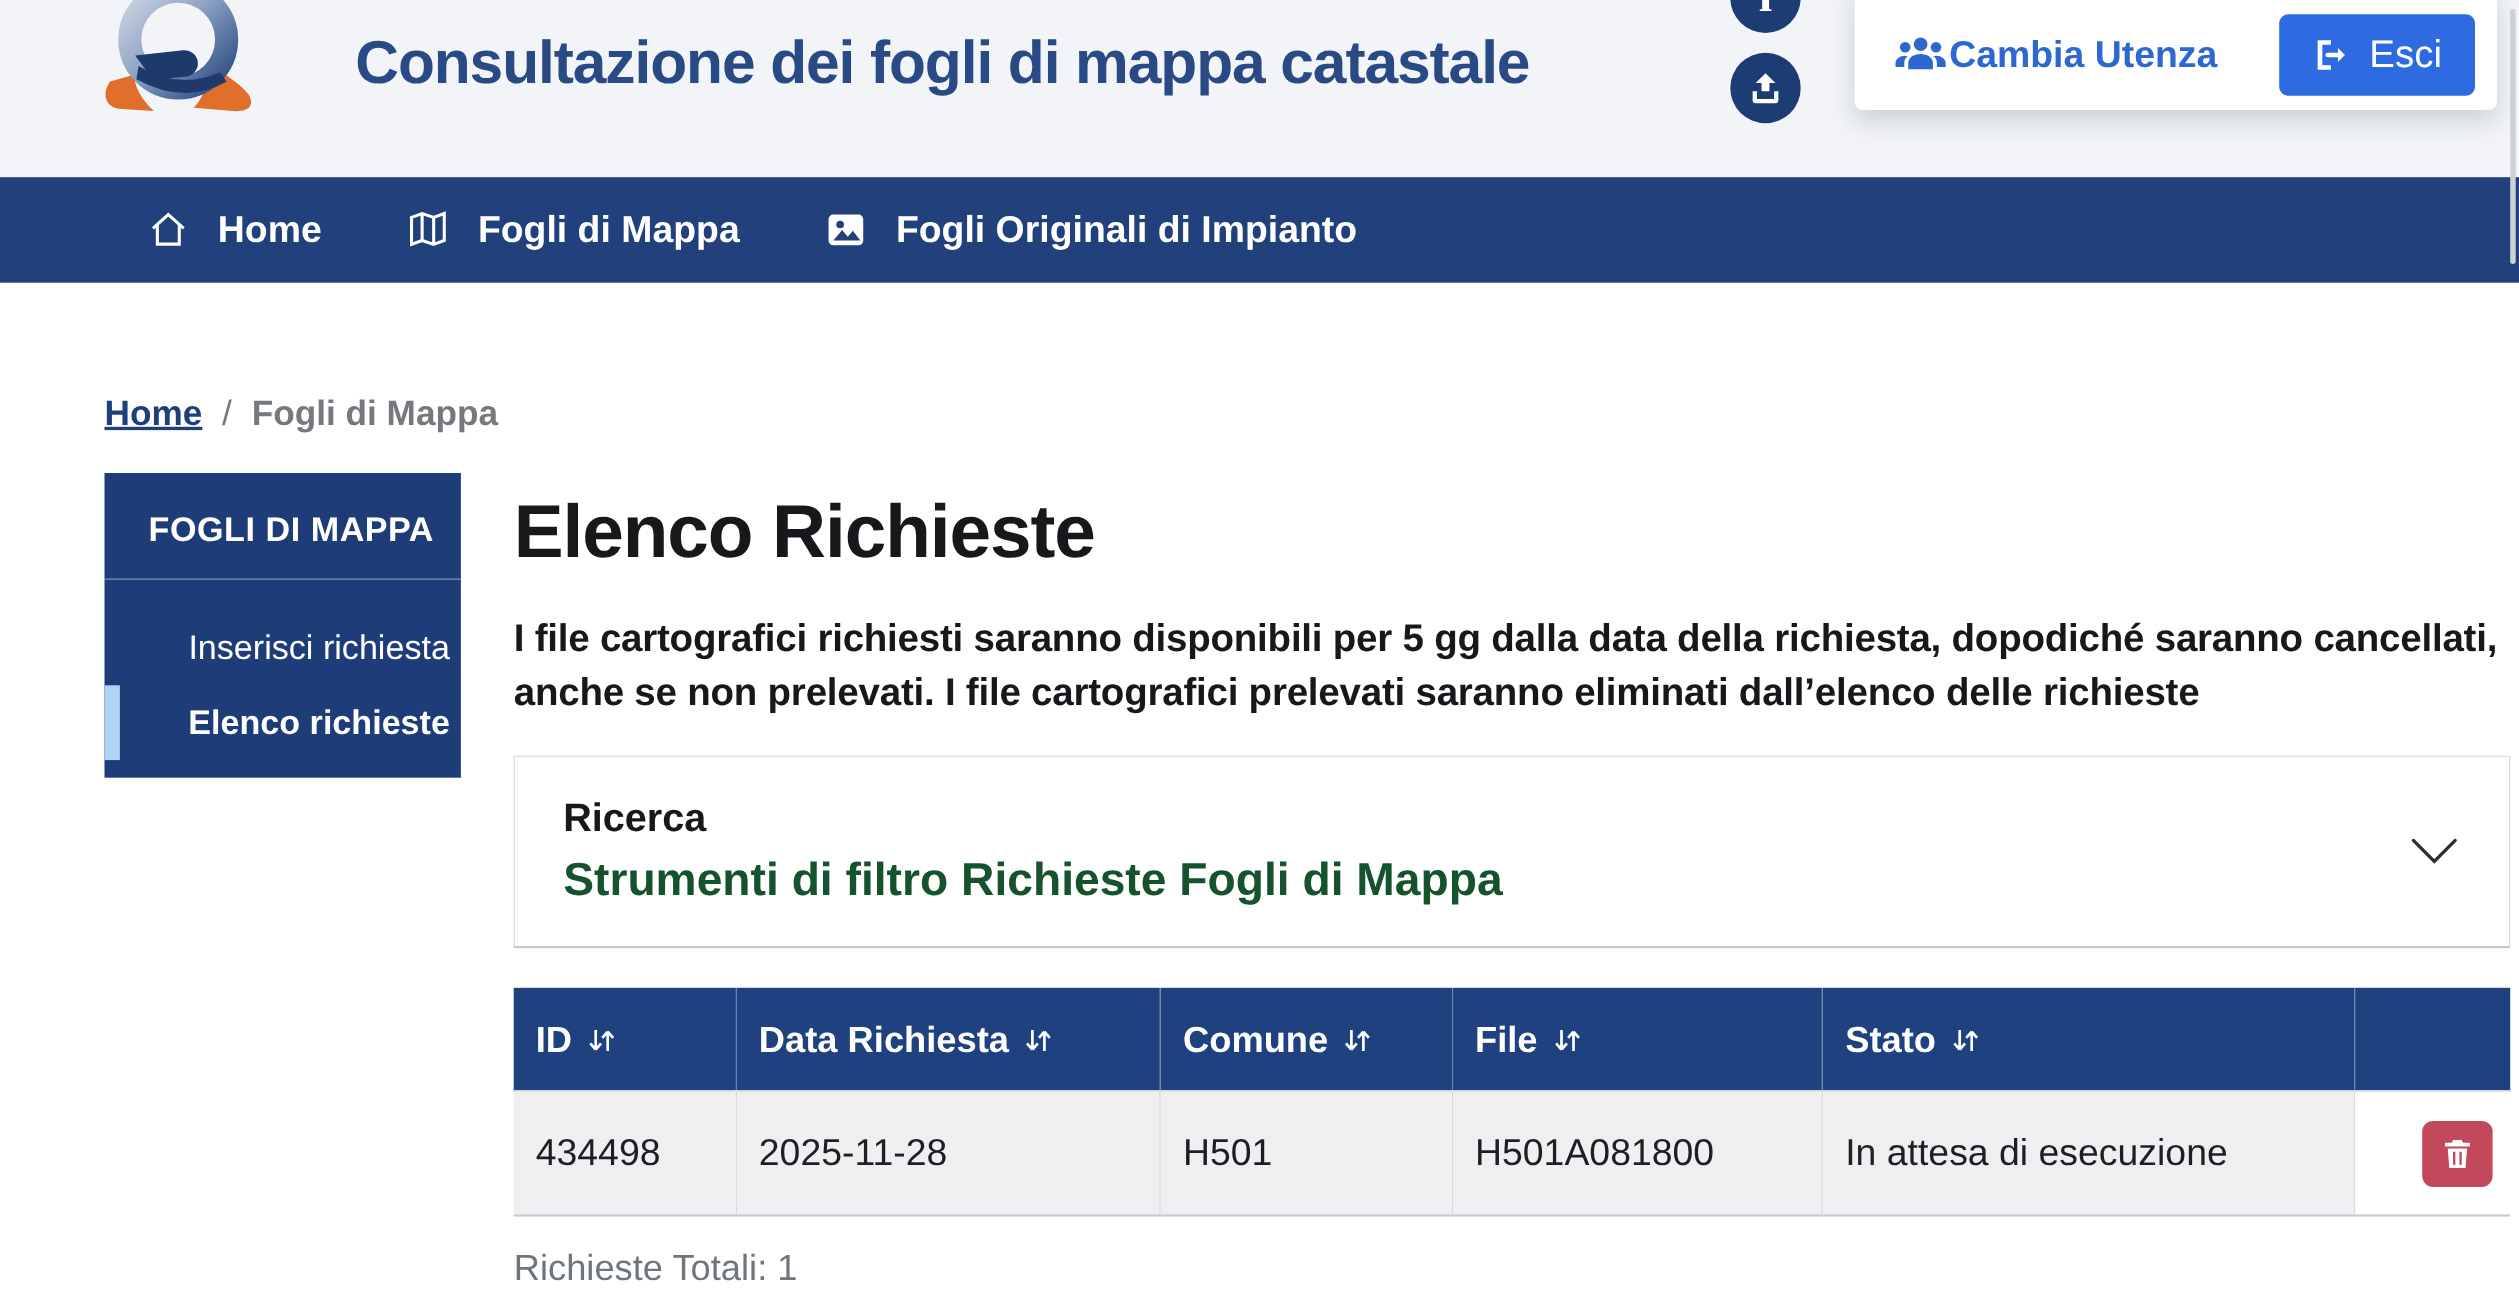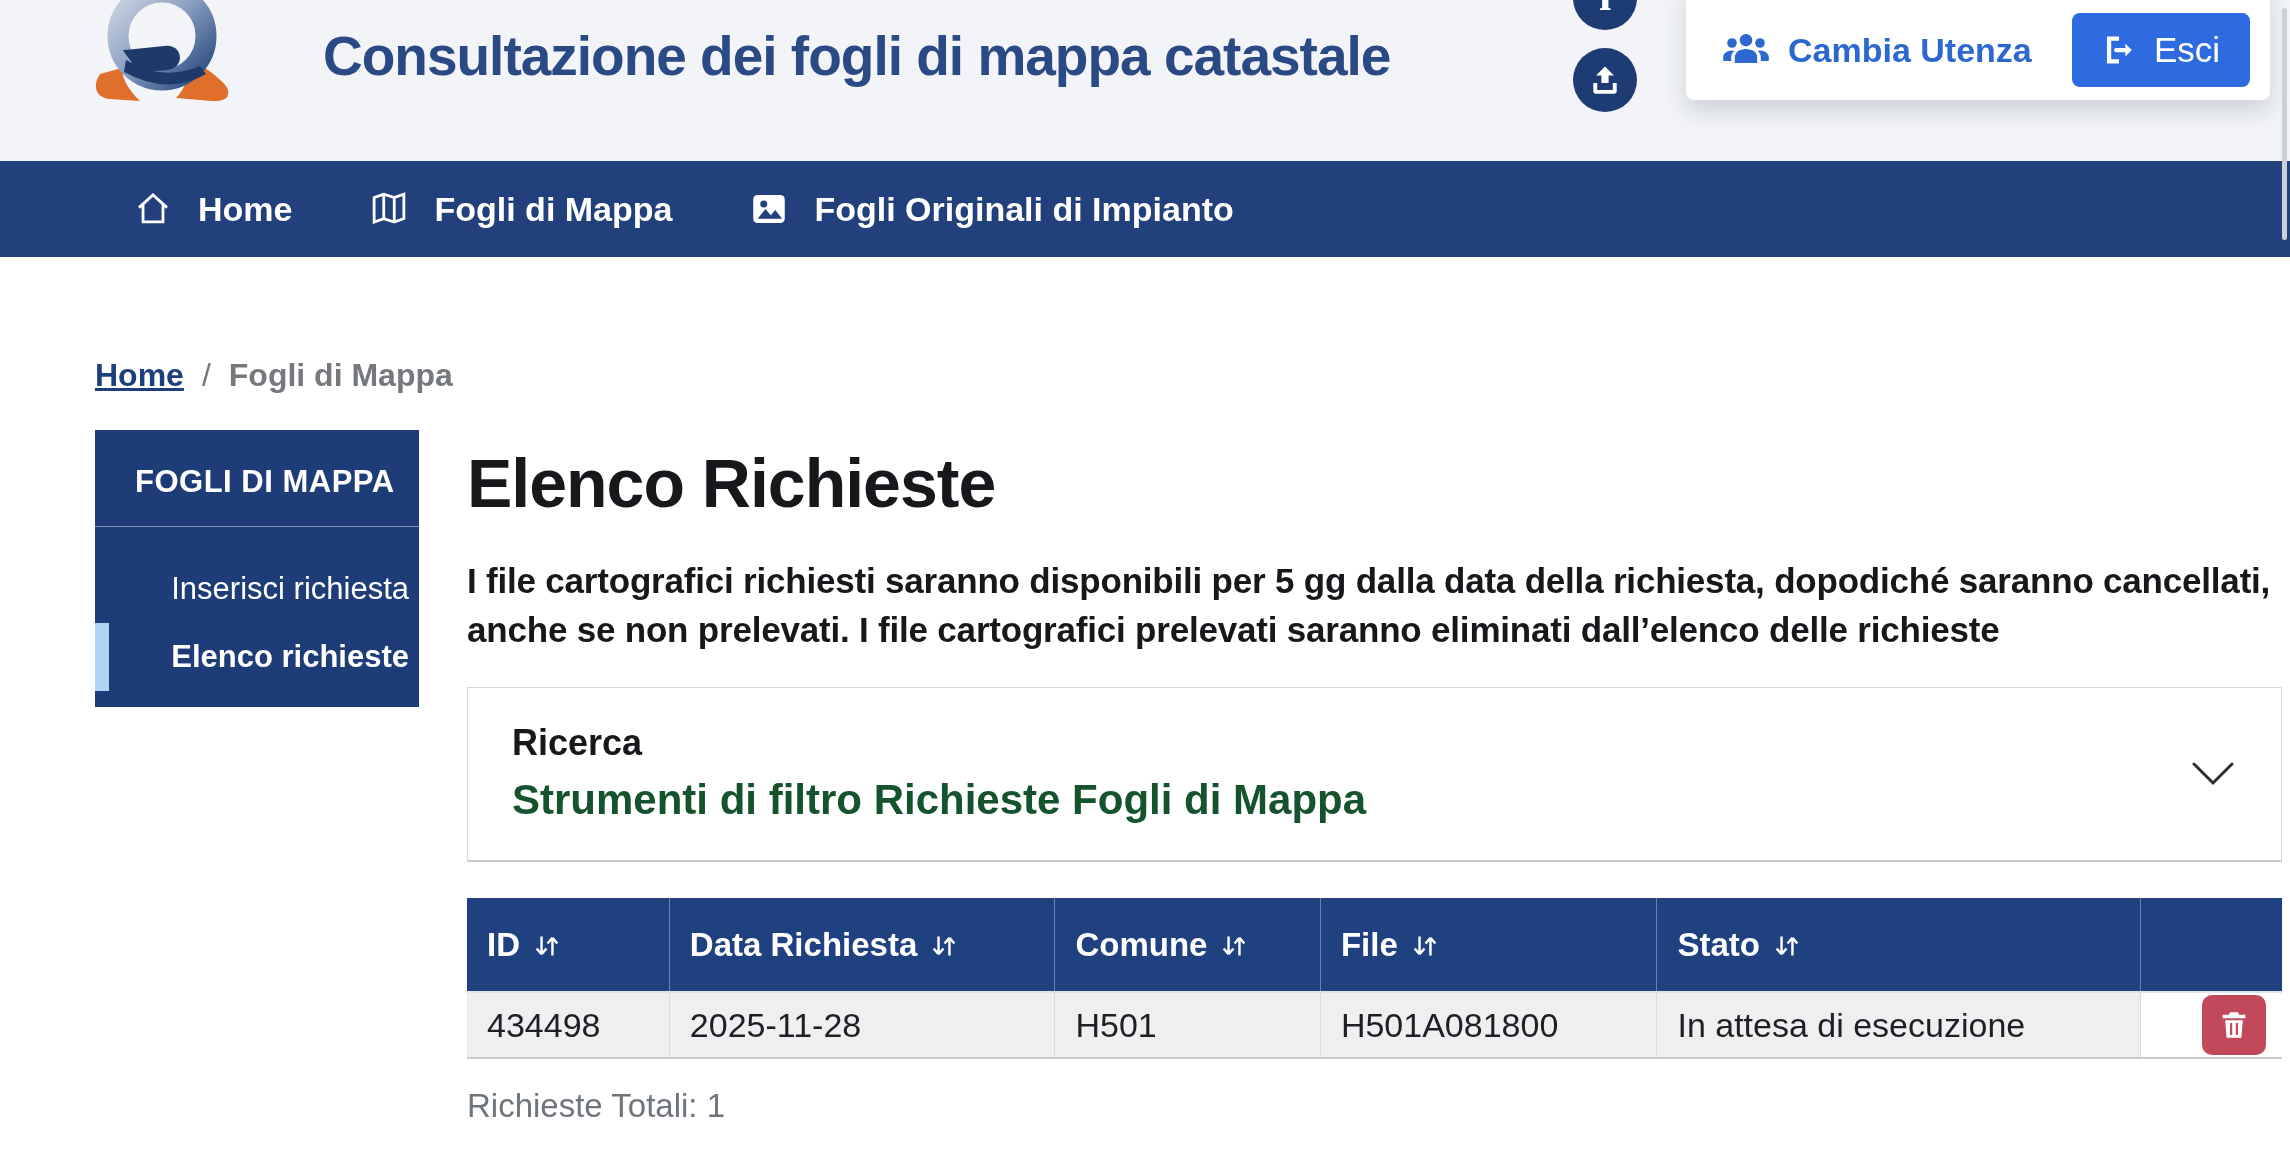--- a/index.html
+++ b/index.html
@@ -15,21 +15,21 @@
   .circle-btn { position:absolute; left:1573px; width:64px; height:64px; border-radius:50%;
                 background:#1d3c74; color:#fff; display:flex; align-items:center;
                 justify-content:center; border:none; cursor:pointer; }
   .circle-btn.info { top:-34px; }
   .circle-btn.upload { top:48px; }
   .info-glyph { font-family:"Liberation Serif", serif; font-weight:700; font-size:44px;
                 line-height:1; transform:translateY(-2px); }
   .user-panel { position:absolute; left:1686px; top:-14px; width:584px; height:114px;
                 background:#ffffff; border-radius:8px; box-shadow:0 10px 22px rgba(40,50,70,.18);
                 display:flex; align-items:center; padding:14px 20px 0 34px; }
-  .cambia { display:flex; align-items:center; gap:16px; color:#2c68cf; font-size:34px;
+  .cambia { display:flex; align-items:center; color:#2c68cf; font-size:34px;
             font-weight:600; cursor:pointer; background:none; border:none; }
   .esci-btn { margin-left:auto; width:178px; height:74px; background:#2e6be0; border:none;
               border-radius:8px; color:#fff; font-size:35px; font-weight:400; display:flex;
               align-items:center; justify-content:center; gap:18px; cursor:pointer; }
   .scroll-thumb { position:absolute; right:3px; top:8px; width:5px; height:232px;
                   background:#ccd1d6; border-radius:3px; }
 
   
   .nav { height:96px; background:#21407c; display:flex; align-items:center;
          padding-left:132px; gap:76px; }
@@ -66,21 +66,21 @@
   .search-title { font-size:36px; font-weight:600; color:#17181b; margin-bottom:12px; }
   .search-sub { font-size:42px; font-weight:600; color:#14532d; }
   .chevron { position:absolute; right:46px; top:50%; transform:translateY(-50%); }
 
   table { width:100%; border-collapse:collapse; table-layout:fixed; }
   th { background:#204180; color:#fff; font-size:33px; font-weight:700; text-align:left;
        height:94px; padding:0 20px; border-right:1px solid rgba(255,255,255,.35);
        cursor:pointer; }
   th:last-child { border-right:none; cursor:default; }
   .sort-icon { margin-left:12px; vertical-align:-5px; }
-  td { background:#efeff1; color:#1d1f23; font-size:34px; height:66px; padding:0 20px;
+  td { background:#efeff1; color:#1d1f23; font-size:34px; height:113px; padding:0 20px;
        border-right:1px solid #d9dadd; border-top:2px solid #e2e4e7;
        border-bottom:2px solid #c6cbd1; }
   td.action-cell { background:#ffffff; border-right:none; text-align:right;
                    padding-right:16px; }
   .trash-btn { width:64px; height:60px; background:#c2485c; border:none; border-radius:10px;
                display:inline-flex; align-items:center; justify-content:center;
                cursor:pointer; vertical-align:middle; }
   .total { font-size:33px; color:#6f757d; margin-top:28px; }
 </style>
 </head>

